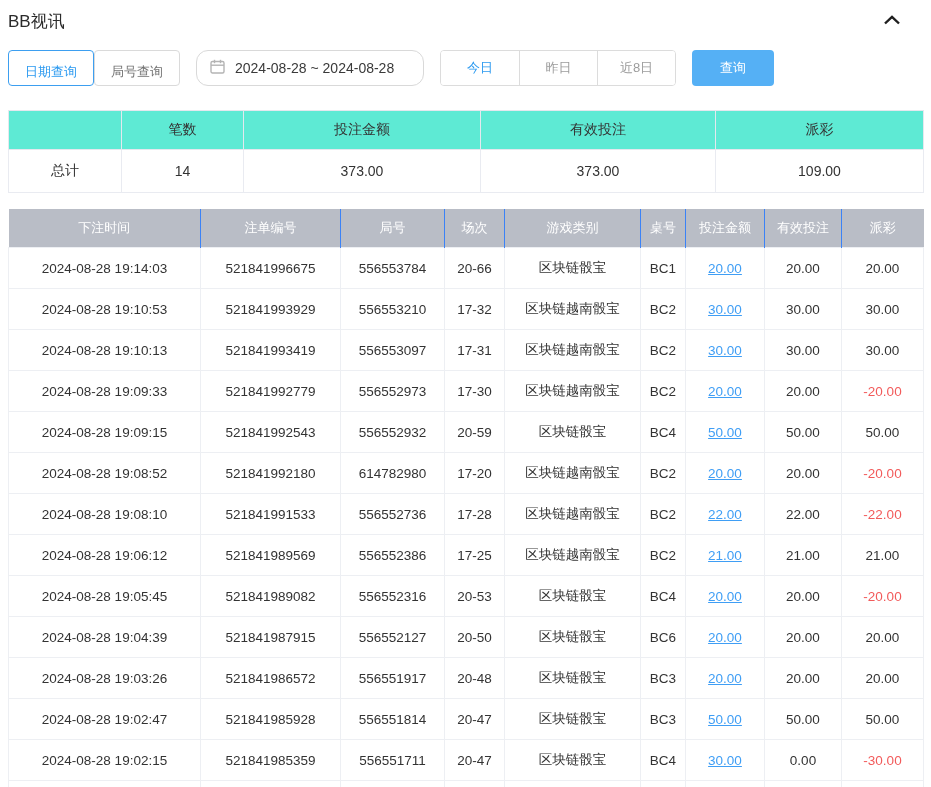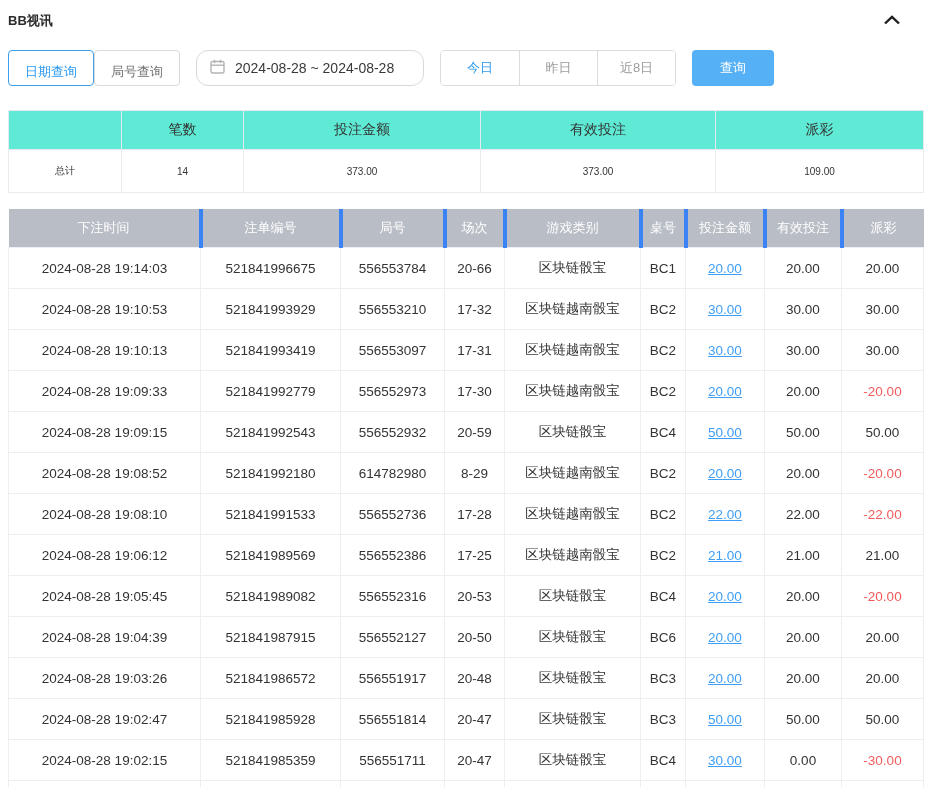--- a/index.html
+++ b/index.html
@@ -15,22 +15,22 @@
     padding: 8px 8px 12px;
   }
   
   .panel-header {
     display: flex;
     align-items: center;
     justify-content: space-between;
     height: 26px;
   }
   .panel-title {
-    font-size: 13px;
-    font-weight: 700;
+    font-size: 17px;
+    font-weight: 400;
     color: #2b2b2b;
   }
   .collapse-btn {
     cursor: pointer;
     display: flex;
     align-items: center;
     padding: 2px 22px 2px 2px;
   }
   
   .filter-bar {
@@ -112,40 +112,40 @@
     height: 36px;
     font-weight: 400;
     font-size: 14px;
     color: #333;
     border: 1px solid #e5e8ee;
     text-align: center;
   }
   .summary-table td {
     height: 40px;
     text-align: center;
-    font-size: 10px;
+    font-size: 14px;
     color: #333;
     border: 1px solid #e9ebf1;
     background: #fff;
   }
   
   .main-table {
     margin-top: 16px;
     border-collapse: collapse;
     table-layout: fixed;
     width: 915px;
   }
   .main-table th {
     background: #b9bdc6;
     color: #fff;
     height: 36px;
     font-size: 13px;
     font-weight: 400;
     text-align: center;
-    border-right: 4px solid #3b82f6;
+    border-right: 1px solid #3b82f6;
   }
   .main-table th:last-child { border-right: none; }
   .main-table td {
     height: 38px;
     text-align: center;
     font-size: 13.5px;
     color: #333;
     border: 1px solid #edeff3;
     background: #fff;
     overflow: hidden;
@@ -301,21 +301,21 @@
           <td>区块链骰宝</td>
           <td>BC4</td>
           <td><a class="bet-link">50.00</a></td>
           <td>50.00</td>
           <td>50.00</td>
         </tr>
         <tr>
           <td>2024-08-28 19:08:52</td>
           <td>521841992180</td>
           <td>614782980</td>
-          <td>8-29</td>
+          <td>17-20</td>
           <td>区块链越南骰宝</td>
           <td>BC2</td>
           <td><a class="bet-link">20.00</a></td>
           <td>20.00</td>
           <td class="neg">-20.00</td>
         </tr>
         <tr>
           <td>2024-08-28 19:08:10</td>
           <td>521841991533</td>
           <td>556552736</td>

